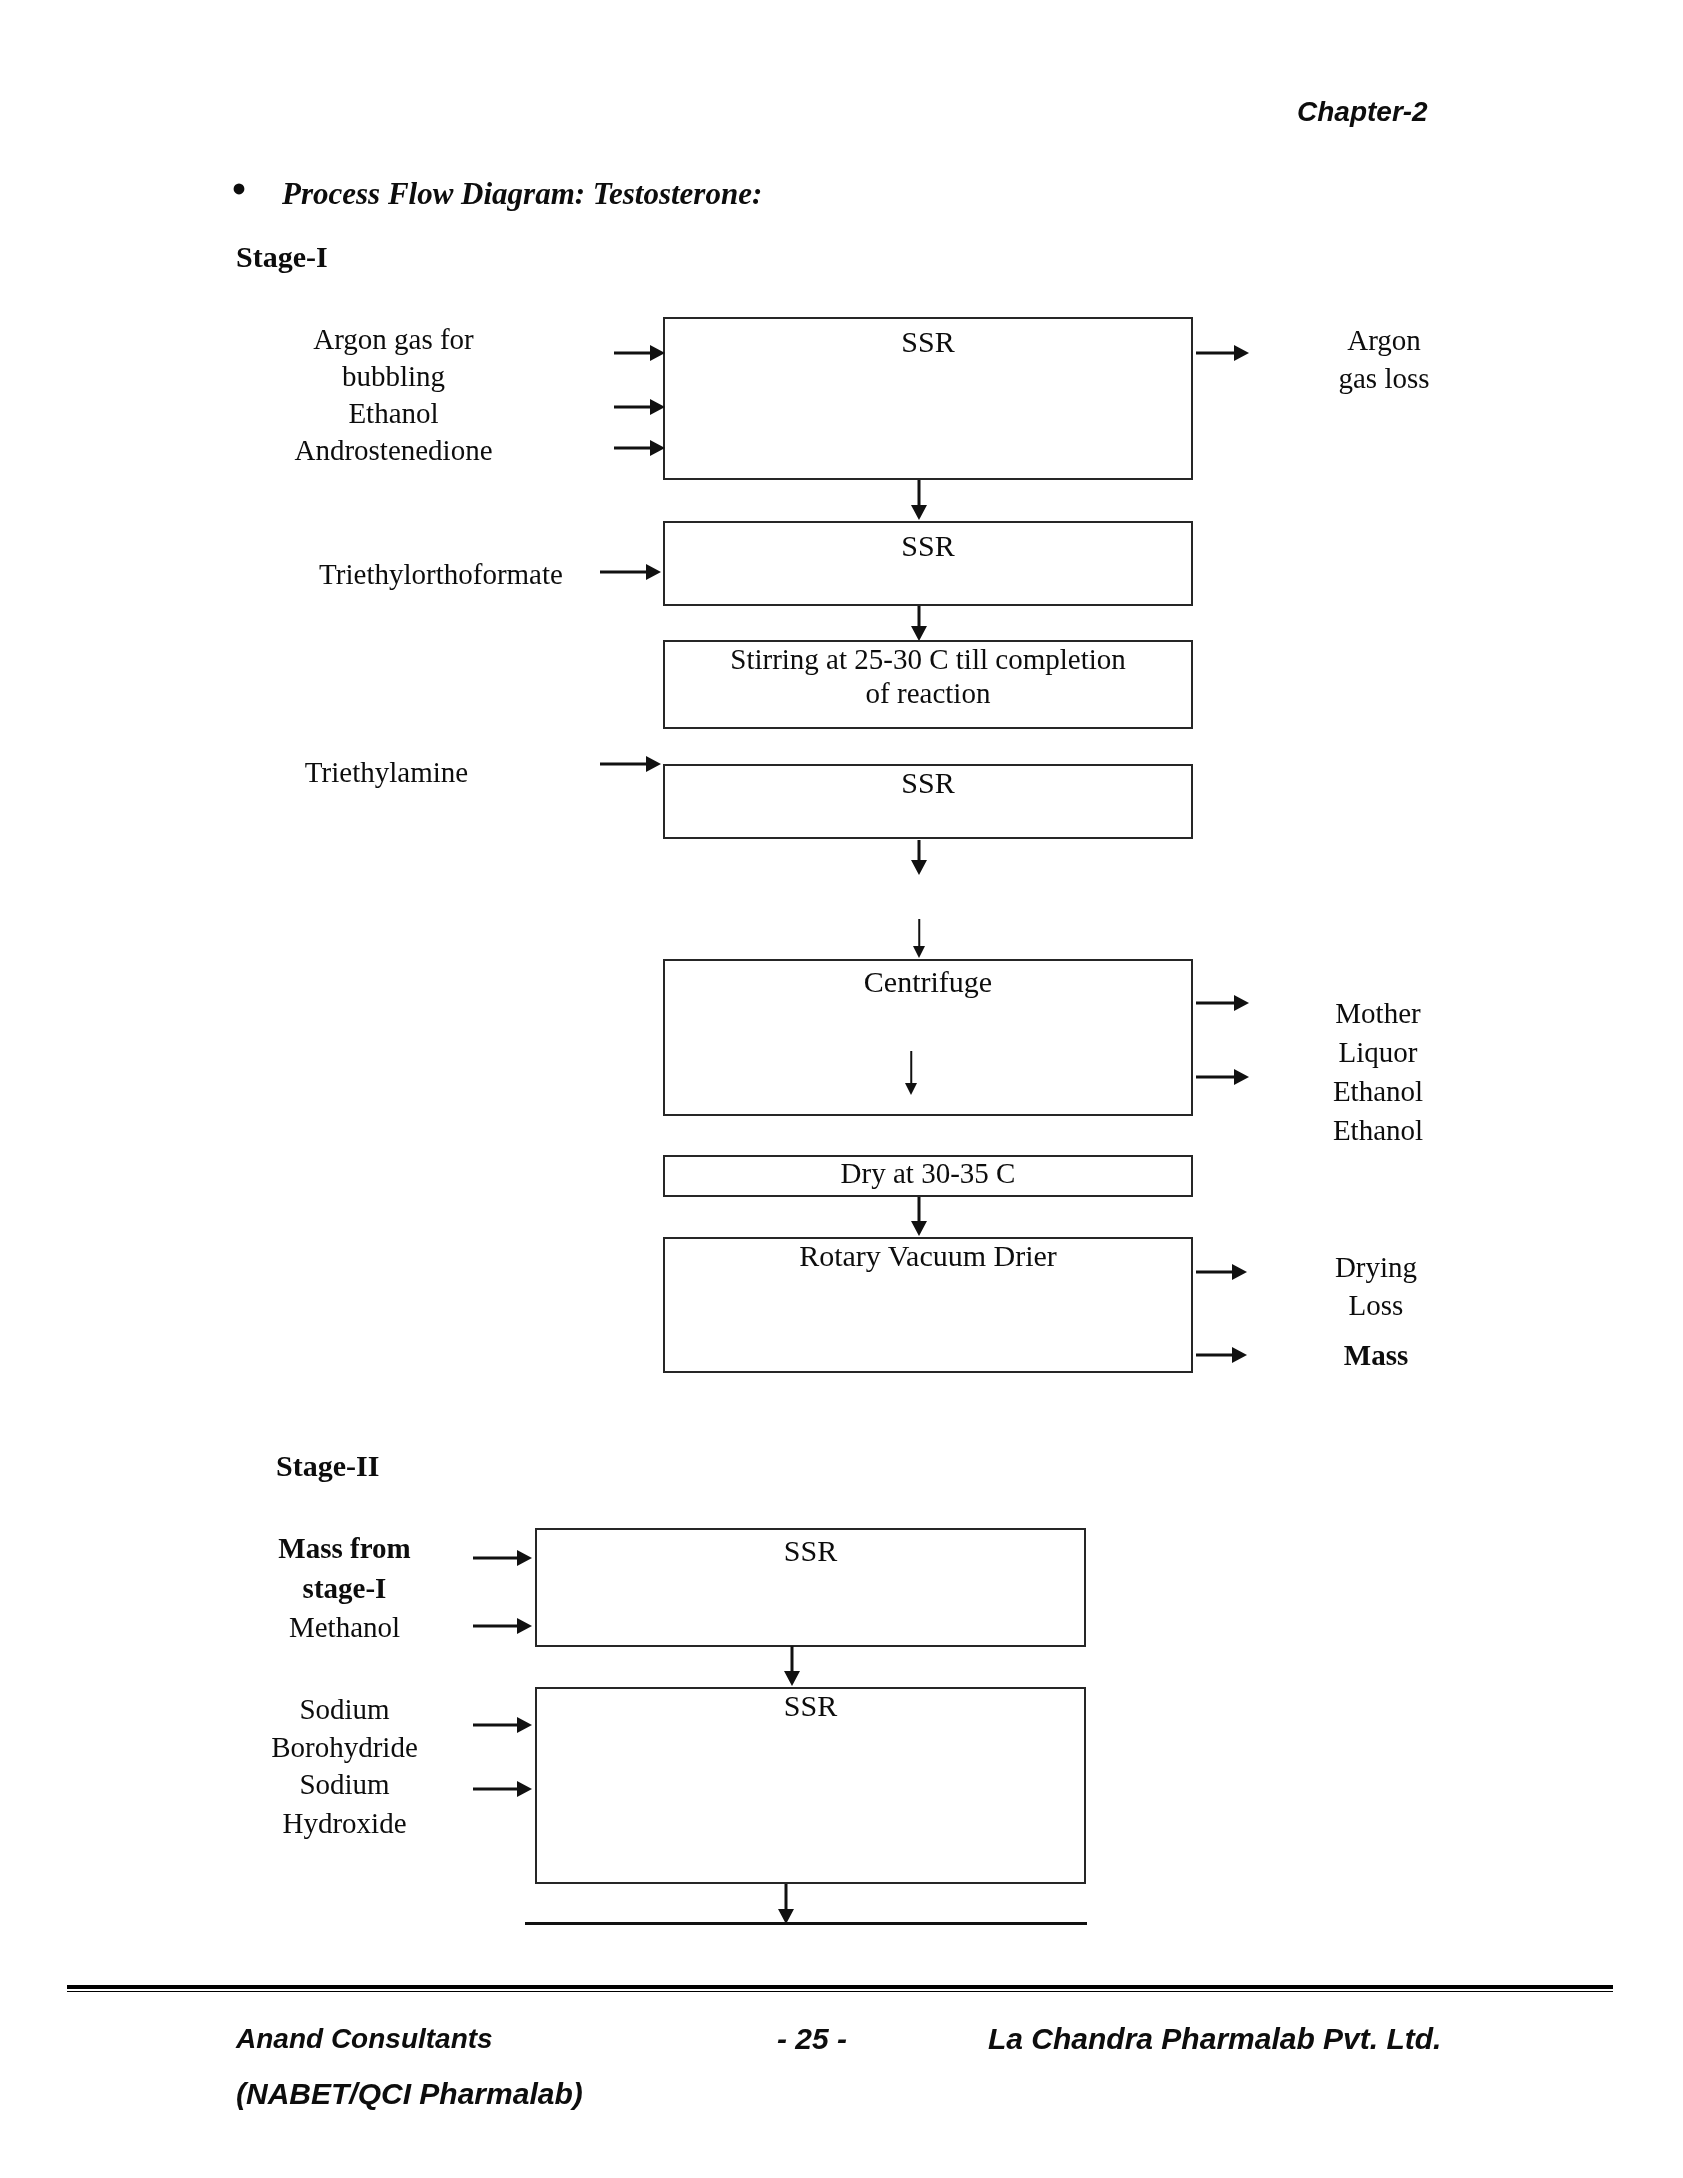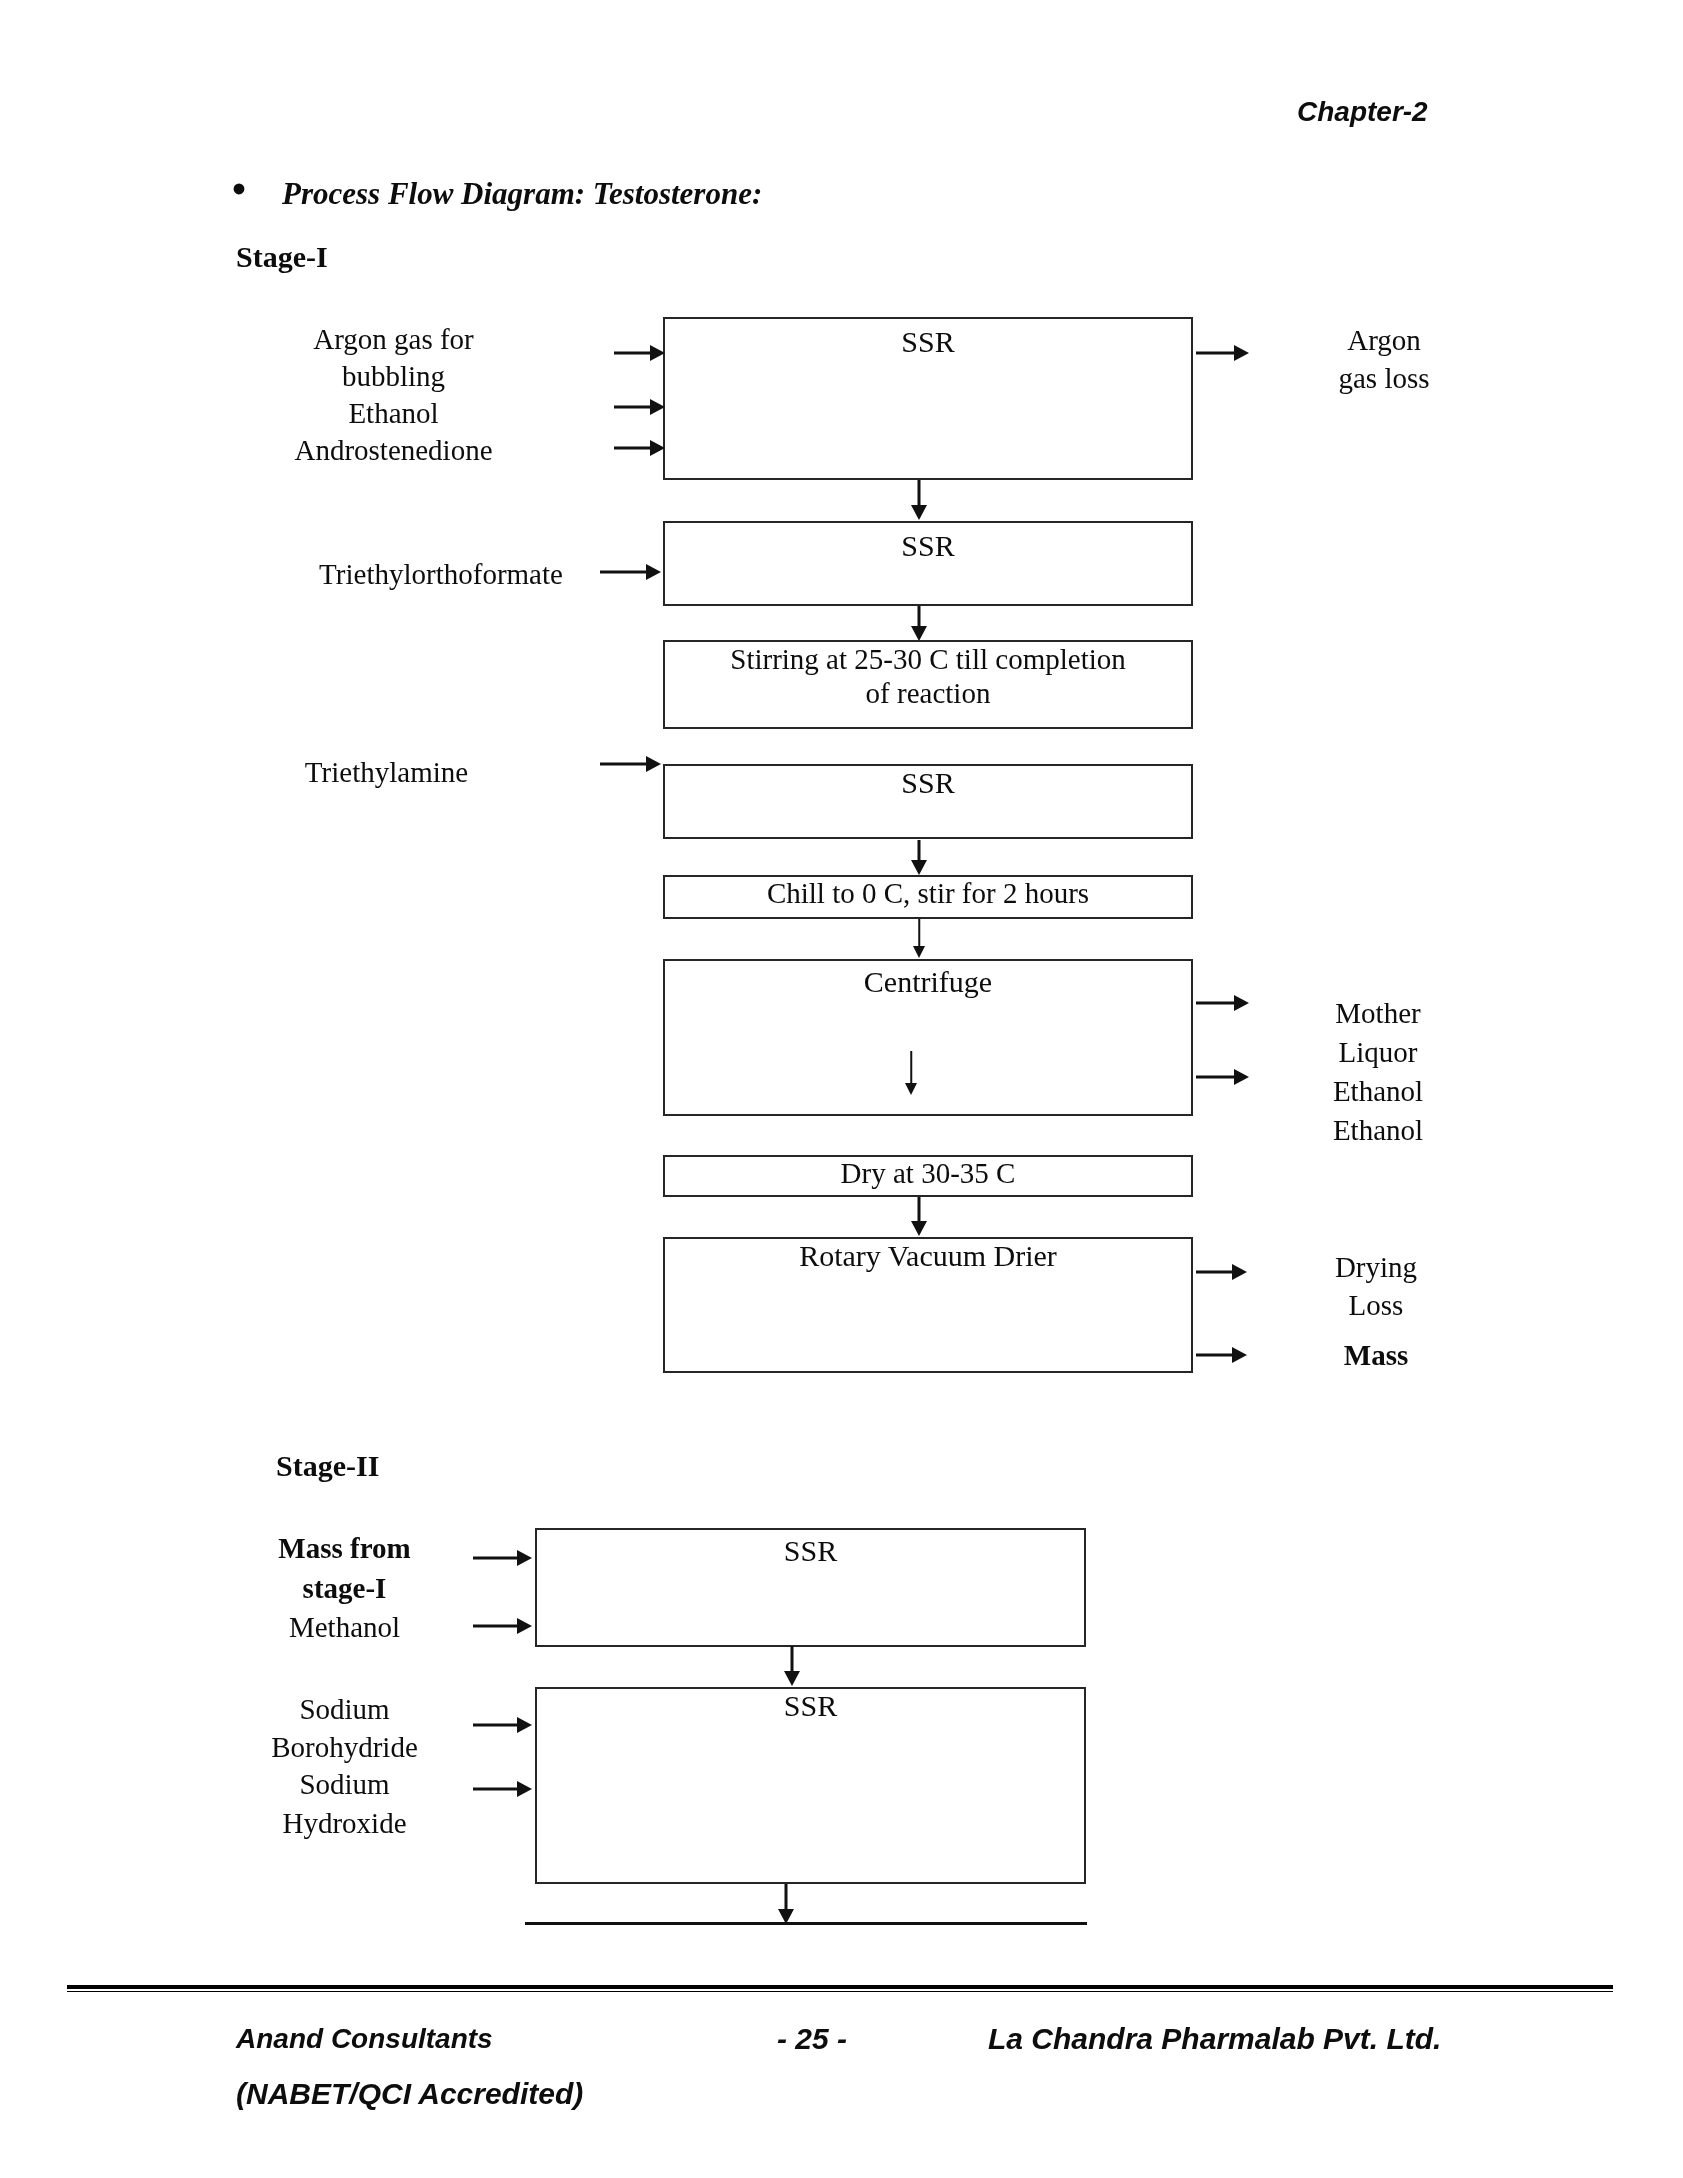--- a/index.html
+++ b/index.html
@@ -86,23 +86,20 @@
     <div>Triethylamine</div>
   </div>
   <div class="ar" style="left:600px;top:754px;width:61px;height:20px;"></div>
 
   <div class="box vc" style="left:663px;top:764px;width:530px;height:75px;">
     <div>SSR</div>
   </div>
 
   <div class="ad" style="left:909px;top:840px;width:20px;height:35px;"></div>
 
-  <div class="box vc" style="left:663px;top:875px;width:530px;height:44px;font-size:29px;">
-    <div>Chill to 0 C, stir for 2 hours</div>
-  </div>
 
   <div class="ad thin" style="left:909px;top:919px;width:20px;height:39px;"></div>
 
   <div class="box" style="left:663px;top:959px;width:530px;height:157px;padding-top:4px;">
     <div>Centrifuge</div>
   </div>
   <div class="ad thin" style="left:901px;top:1051px;width:20px;height:44px;"></div>
 
   <div class="ar" style="left:1196px;top:993px;width:53px;height:20px;"></div>
   <div class="ar" style="left:1196px;top:1067px;width:53px;height:20px;"></div>
@@ -165,18 +162,18 @@
     <div>Hydroxide</div>
   </div>
   <div class="ar" style="left:473px;top:1715px;width:59px;height:20px;"></div>
   <div class="ar" style="left:473px;top:1779px;width:59px;height:20px;"></div>
 
   <div class="ad" style="left:776px;top:1884px;width:20px;height:40px;"></div>
   <div class="rule" style="left:525px;top:1922px;width:562px;border-top:3px solid #111;"></div>
 
   <div class="rule" style="left:67px;top:1985px;width:1546px;height:2px;border-top:4px solid #000;border-bottom:1px solid #000;"></div>
   <div class="t sans" style="left:236px;top:2020px;font-size:28px;font-weight:bold;font-style:italic;line-height:37px;">Anand Consultants</div>
-  <div class="t sans" style="left:236px;top:2075px;font-size:30px;font-weight:bold;font-style:italic;line-height:37px;">(NABET/QCI Accredited)</div>
+  <div class="t sans" style="left:236px;top:2075px;font-size:30px;font-weight:bold;font-style:italic;line-height:37px;">(NABET/QCI Pharmalab)</div>
   <div class="t sans" style="left:733px;top:2020px;width:158px;text-align:center;font-size:30px;font-weight:bold;font-style:italic;line-height:37px;">- 25 -</div>
   <div class="t sans" style="left:988px;top:2020px;font-size:30px;font-weight:bold;font-style:italic;line-height:37px;">La Chandra Pharmalab Pvt. Ltd.</div>
 
 </div>
 
 
 </body></html>

